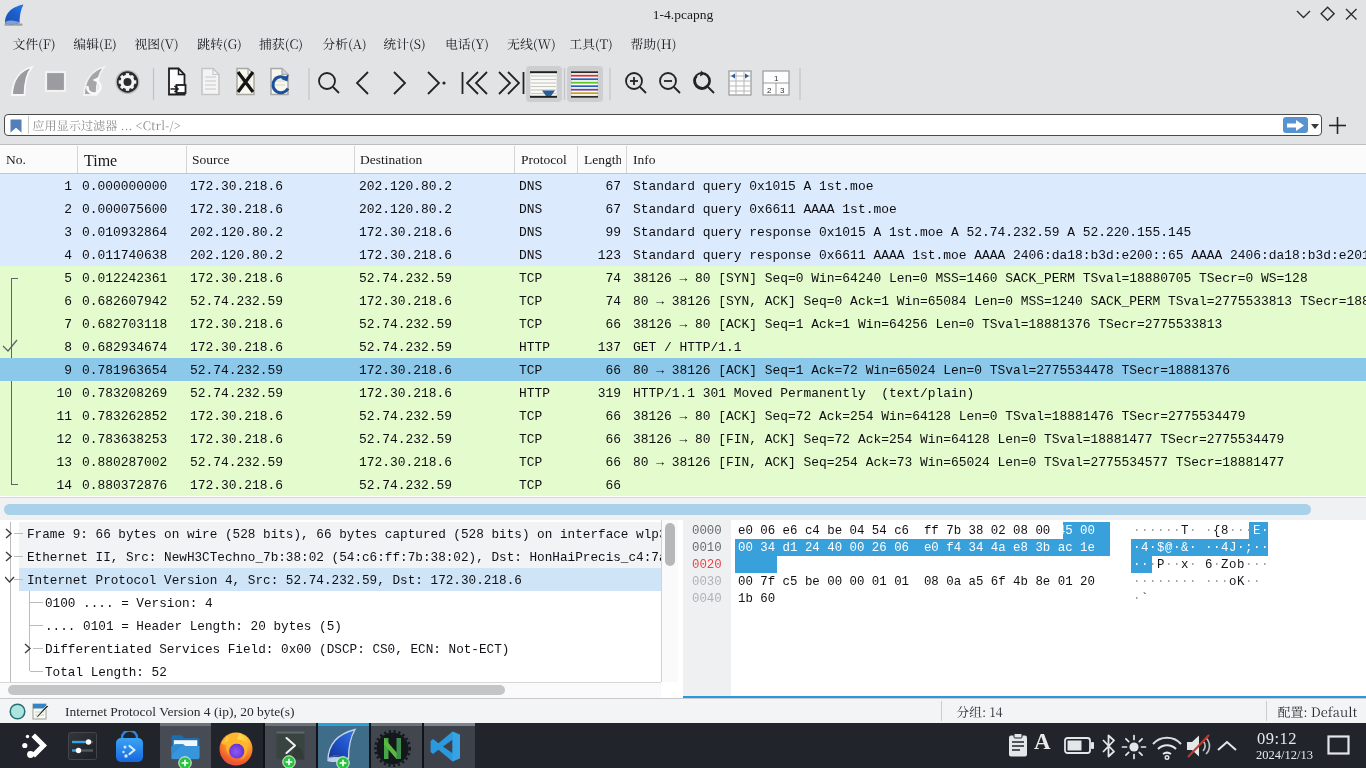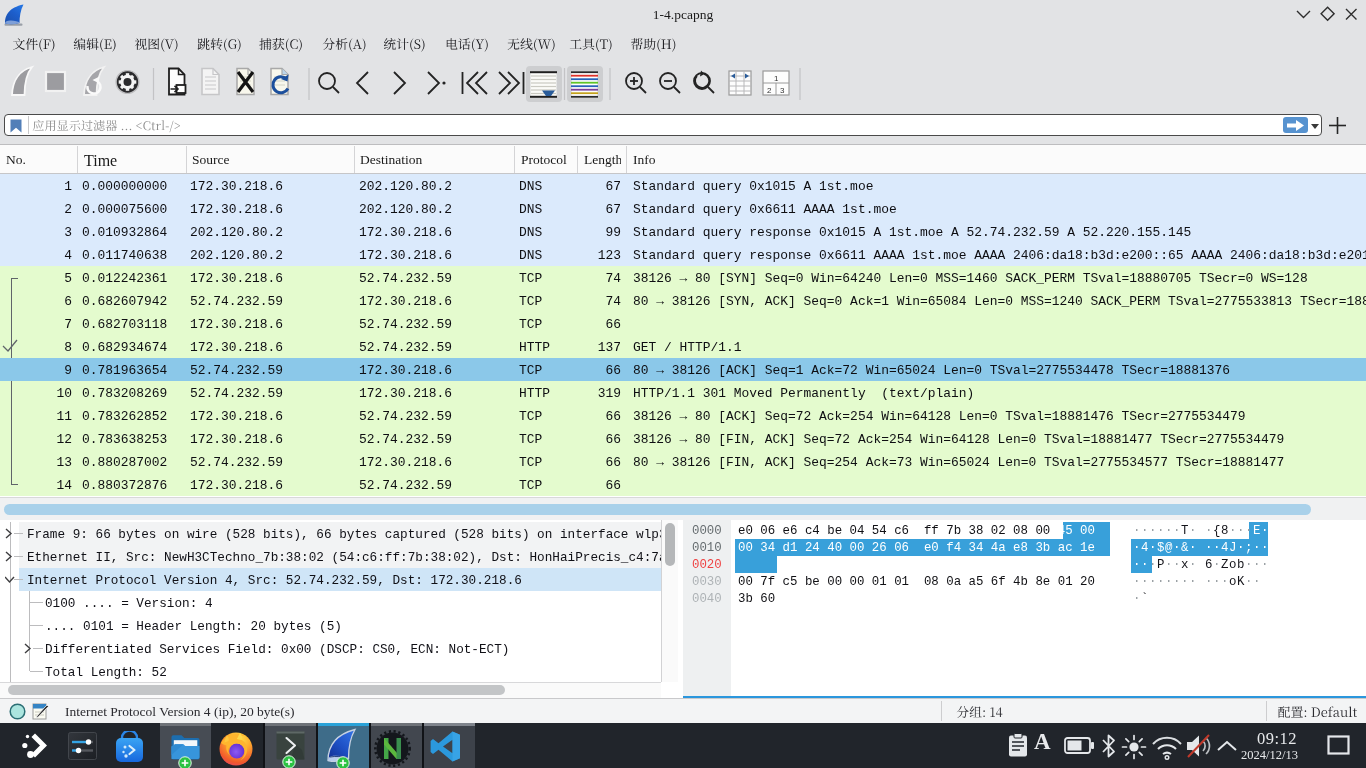--- a/index.html
+++ b/index.html
@@ -311,20 +311,21 @@
       <span class="rt ln">74</span>
       <span class="rt inf">80 → 38126 [SYN, ACK] Seq=0 Ack=1 Win=65084 Len=0 MSS=1240 SACK_PERM TSval=2775533813 TSecr=18880705</span>
     </div>
 <div class="row tcp" style="top:312px">
       <span class="rt no">7</span>
       <span class="rt tm">0.682703118</span>
       <span class="rt src">172.30.218.6</span>
       <span class="rt dst">52.74.232.59</span>
       <span class="rt pr">TCP</span>
       <span class="rt ln">66</span>
+      <span class="rt inf">38126 → 80 [ACK] Seq=1 Ack=1 Win=64256 Len=0 TSval=18881376 TSecr=2775533813</span>
     </div>
 <div class="row tcp" style="top:335px">
       <span class="rt no">8</span>
       <span class="rt tm">0.682934674</span>
       <span class="rt src">172.30.218.6</span>
       <span class="rt dst">52.74.232.59</span>
       <span class="rt pr">HTTP</span>
       <span class="rt ln">137</span>
       <span class="rt inf">GET / HTTP/1.1</span>
     </div>
@@ -456,21 +457,21 @@
 
 <div class="mono abs" style="left:692px;top:523.5px;color:#666d70">0000</div>
 <div class="mono abs" style="left:692px;top:540.5px;color:#666d70">0010</div>
 <div class="mono abs" style="left:692px;top:557.5px;color:#ef4444">0020</div>
 <div class="mono abs" style="left:692px;top:574.5px;color:#aeb3b6">0030</div>
 <div class="mono abs" style="left:692px;top:591.5px;color:#aeb3b6">0040</div>
 
 <div class="hexrow" style="top:523.5px">e0 06 e6 c4 be 04 54 c6  ff 7b 38 02 08 00 <span class="wh">45 00</span></div>
 <div class="hexrow wh" style="top:540.5px">00 34 d1 24 40 00 26 06  e0 f4 34 4a e8 3b ac 1e</div>
 <div class="hexrow" style="top:574.5px">00 7f c5 be 00 00 01 01  08 0a a5 6f 4b 8e 01 20</div>
-<div class="hexrow" style="top:591.5px">3b 60</div>
+<div class="hexrow" style="top:591.5px">1b 60</div>
 
 <div class="ascrow" style="top:523.5px"><span class="gd">······</span>T<span class="gd">· ·</span>{8<span class="gd">···</span><span class="wh">E·</span></div>
 <div class="ascrow wh" style="top:540.5px">·4·$@·&amp;· ··4J·;··</div>
 <div class="ascrow" style="top:557.5px"><span class="wh">··</span><span class="gd">·</span>P<span class="gd">··</span>x<span class="gd">· </span>6<span class="gd">·</span>Zob<span class="gd">···</span></div>
 <div class="ascrow" style="top:574.5px"><span class="gd">········ ···</span>oK<span class="gd">··</span></div>
 <div class="ascrow" style="top:591.5px"><span class="gd">·</span>`</div>
 <div class="abs" style="left:683px;top:695.5px;width:683px;height:2px;background:#2b97dd"></div>
 
 <div class="abs" style="left:0;top:698px;width:1366px;height:25px;background:#f3f4f5;border-top:1px solid #c9c9cb;box-sizing:border-box"></div>
 <svg class="abs" style="left:9px;top:703px" width="17" height="17" viewBox="0 0 17 17">
@@ -671,16 +672,16 @@
 </svg>
 <svg class="abs" style="left:1185px;top:733px" width="27" height="26" viewBox="0 0 27 26">
  <path d="M2,9 h5 l7,-6.5 v21 l-7,-6.5 h-5 Z" fill="#e4e7ea"></path>
  <path d="M18,8 a7,7 0 0 1 0,10 M21,5 a11,11 0 0 1 0,16" fill="none" stroke="#e4e7ea" stroke-width="1.7" stroke-opacity="0.8"></path>
  <line x1="3" y1="24" x2="24" y2="2" stroke="#c0392b" stroke-width="2"></line>
 </svg>
 <svg class="abs" style="left:1216px;top:740px" width="22" height="12" viewBox="0 0 22 12">
  <polyline points="2,10 11,2 20,10" fill="none" stroke="#e4e7ea" stroke-width="2"></polyline>
 </svg>
 <div class="abs srf" style="left:1243px;top:729px;width:68px;text-align:center;font-size:16.5px;color:#e7e9eb;letter-spacing:0.5px">09:12</div>
-<div class="abs srf" style="left:1241px;top:748px;width:72px;text-align:left;font-size:12.5px;color:#e7e9eb">2024/12/13</div>
+<div class="abs srf" style="left:1241px;top:748px;width:72px;text-align:right;font-size:12.5px;color:#e7e9eb">2024/12/13</div>
 <svg class="abs" style="left:1327px;top:735px" width="23" height="20" viewBox="0 0 23 20">
  <rect x="1.5" y="1.5" width="20" height="17" fill="none" stroke="#e4e7ea" stroke-width="2.2"></rect>
 </svg>
 </div>
 </body></html>

